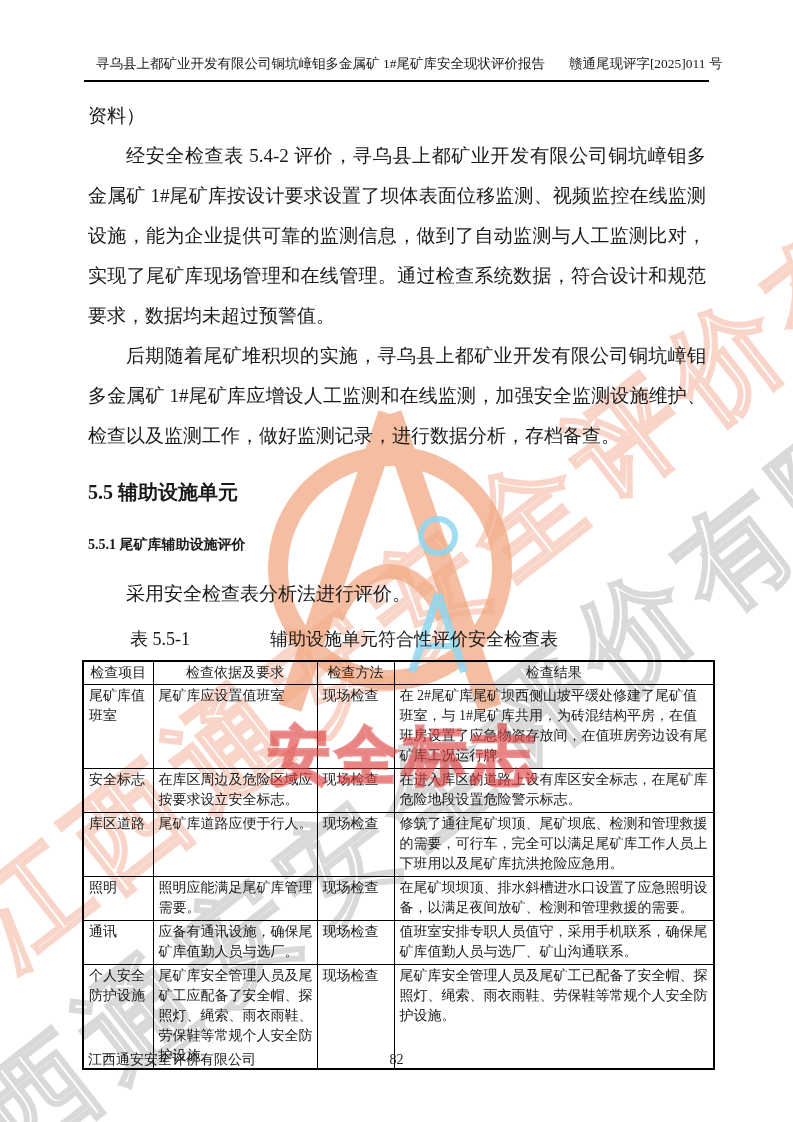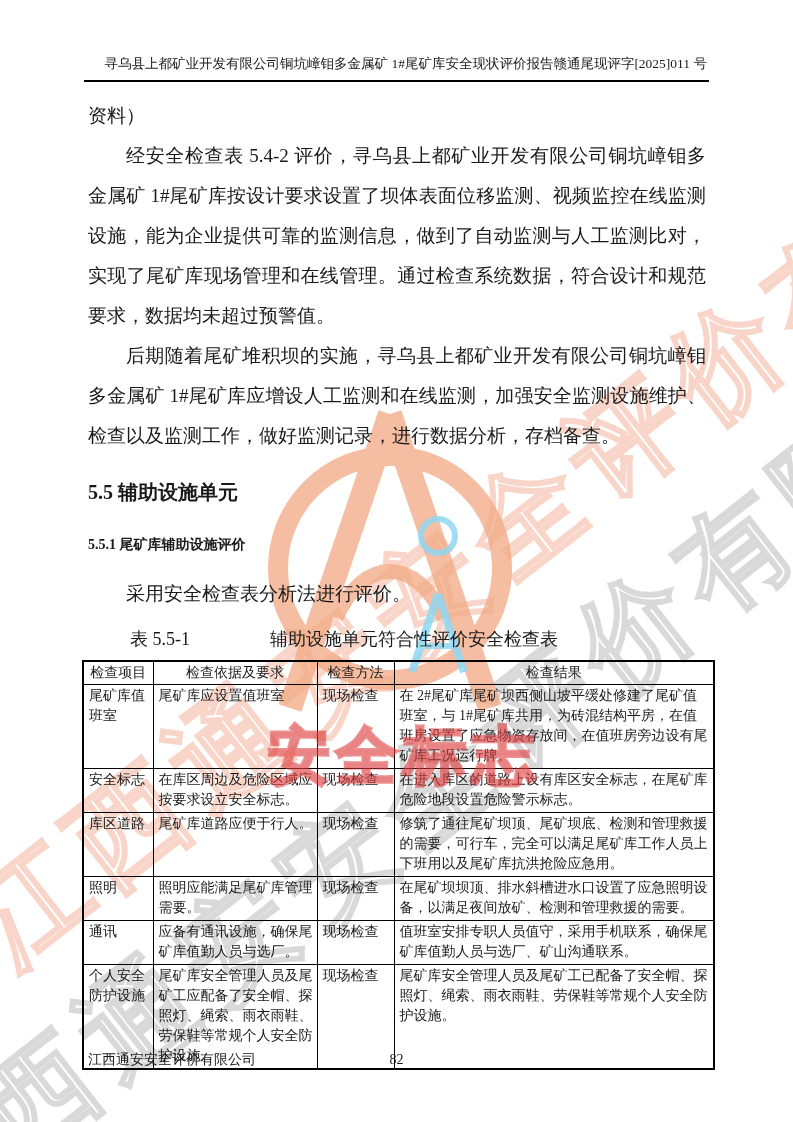--- a/index.html
+++ b/index.html
@@ -8,23 +8,24 @@
     width:793px;height:1122px;
     margin:0 auto;
     background:#ffffff;
     overflow:hidden;
     font-family:"Liberation Serif","DejaVu Serif",serif;
     color:#1a1a1a;
   }
   
   .header{
     position:absolute;left:96px;right:86px;top:54px;
-    display:flex;justify-content:flex-end;align-items:flex-end;
+    display:flex;justify-content:space-between;align-items:flex-end;
     font-size:13.5px;line-height:20px;white-space:nowrap;
     z-index:1;
+    gap:24px;
   }
   .header-rule{
     position:absolute;left:84px;right:84px;top:80px;
     border-top:2px solid #000;z-index:1;
   }
   
   .content{
     position:absolute;left:88px;right:87px;top:96px;z-index:1;
   }
   .body-par{

